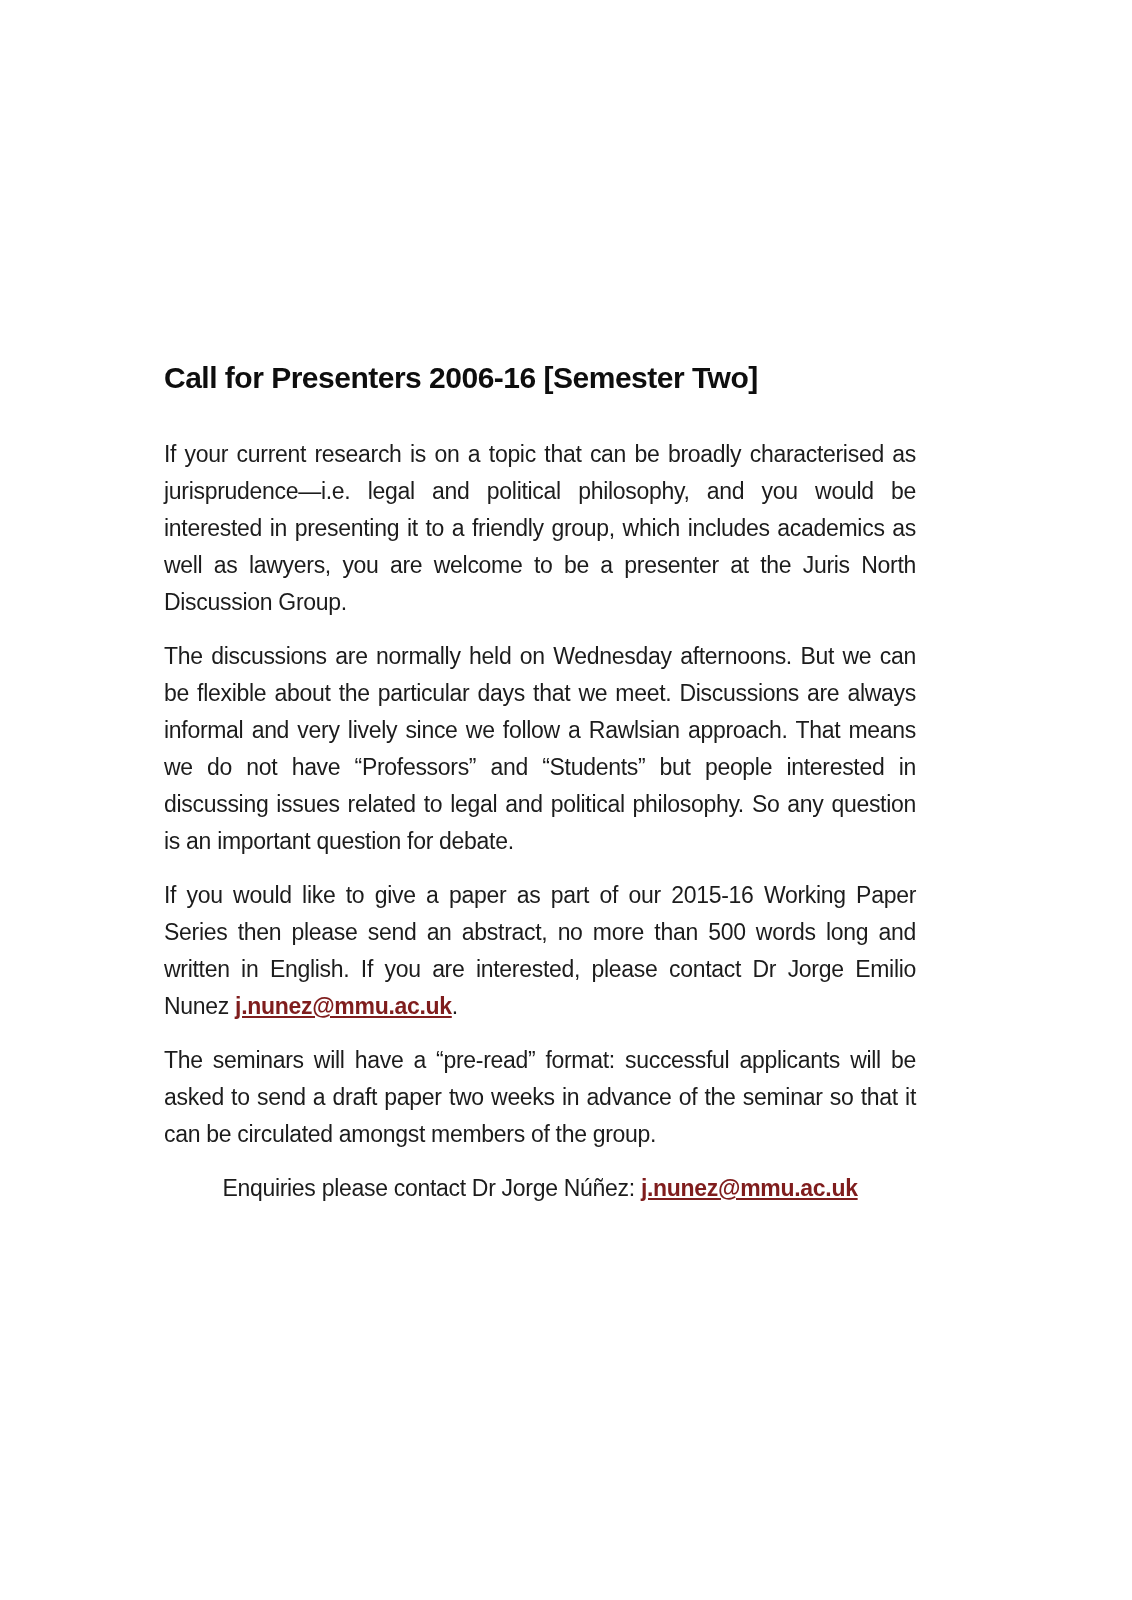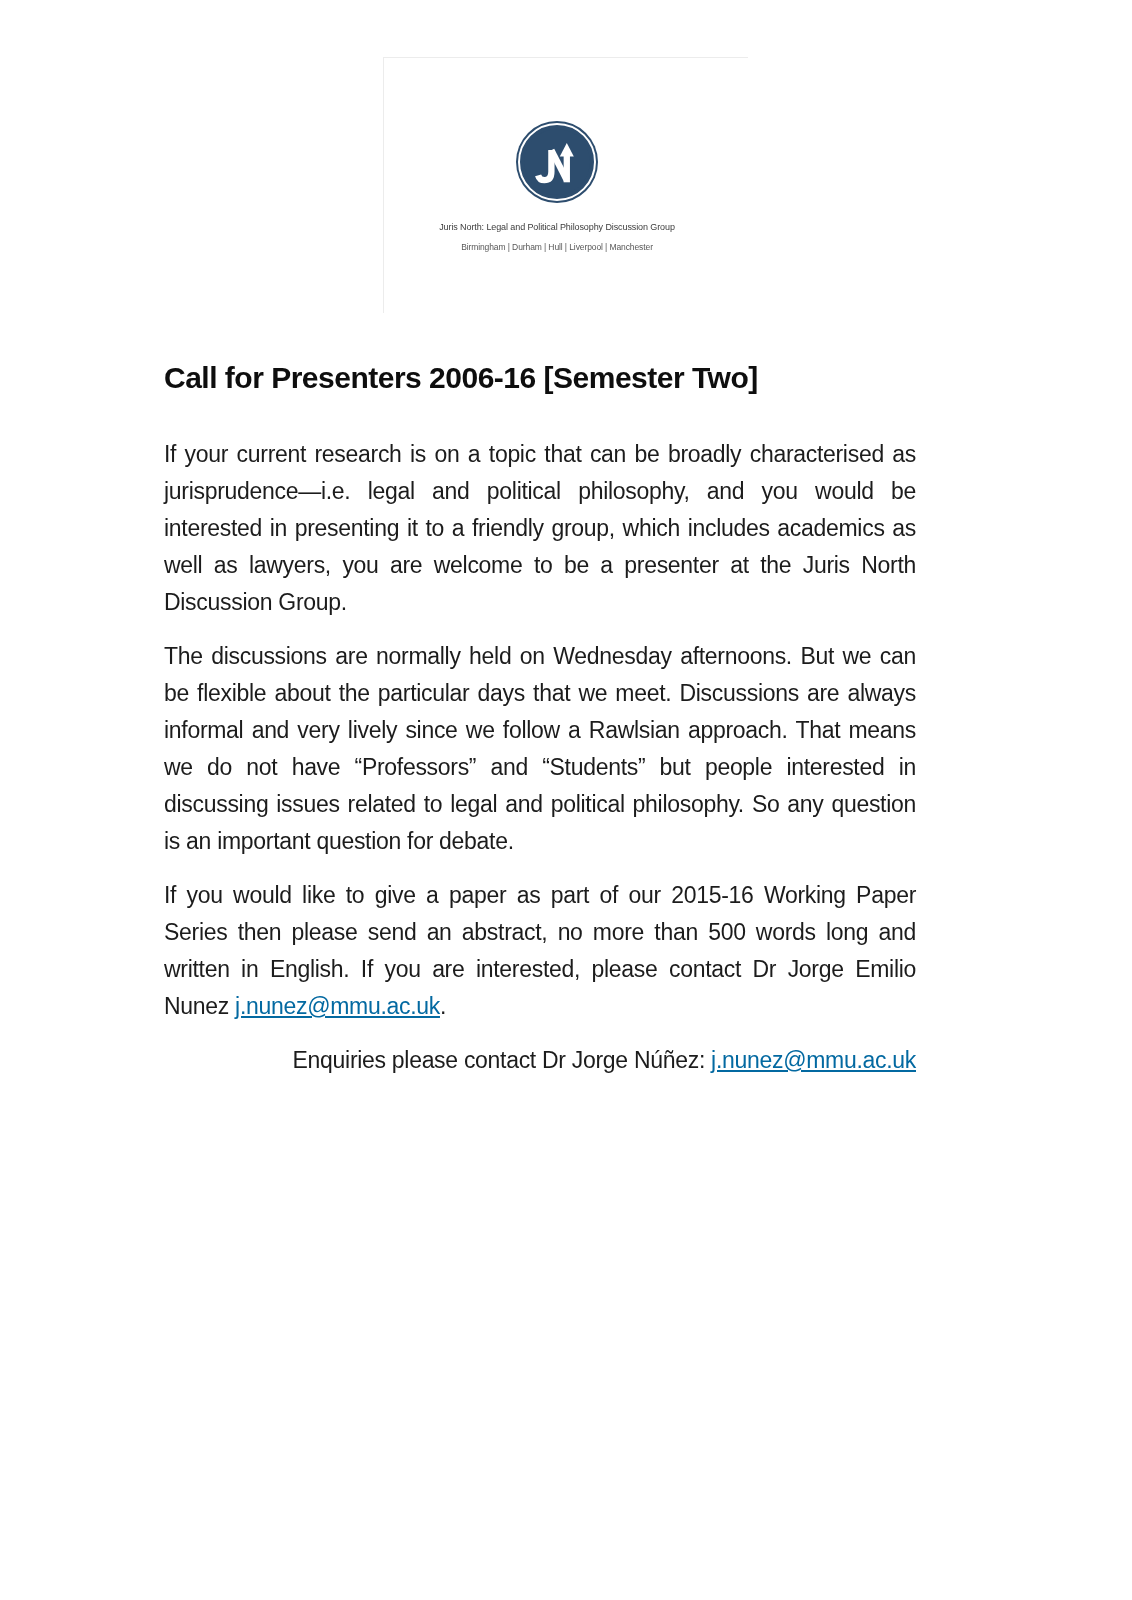--- a/index.html
+++ b/index.html
@@ -81,54 +81,43 @@
   .content p {
     margin: 0 0 17px 0;
     font-size: 23px;
     line-height: 37px;
     letter-spacing: -0.3px;
     color: #1c1c1c;
     text-align: justify;
   }
   .content p.last {
     margin-bottom: 0;
-    text-align: right;
+    text-align: center;
   }
   .email-link {
-    color: #0369a1;
+    color: #7f1d1d;
     text-decoration: underline;
     cursor: pointer;
+    font-weight: bold;
   }
 </style>
 </head>
 <body>
 
 <div class="page">
 
-  <div class="logo-frame">
-    <div class="logo-circle">
-      <svg viewBox="0 0 100 100" aria-hidden="true">
-        <circle cx="50" cy="50" r="47" fill="#2d4d6e"></circle>
-        <path d="M42 33 L42 64 Q42 76 32 76 Q25 76 23 69" stroke="#ffffff" stroke-width="9" fill="none"></path>
-        <path d="M42 33 L64 76" stroke="#ffffff" stroke-width="9" fill="none"></path>
-        <path d="M64 79 L64 38" stroke="#ffffff" stroke-width="9" fill="none"></path>
-        <polygon points="54,42 74,42 64,23" fill="#ffffff"></polygon>
-      </svg>
-    </div>
-    <div class="logo-title">Juris North: Legal and Political Philosophy Discussion Group</div>
-    <div class="logo-cities">Birmingham | Durham | Hull | Liverpool | Manchester</div>
-  </div>
 
   <div class="content">
     <h1 class="doc-title">Call for Presenters 2006-16 [Semester Two]</h1>
 
     <p><span>If your current research is on a topic that can be broadly characterised as jurisprudence—i.e. legal and political philosophy, and you would be interested in presenting it to a friendly group, which includes academics as well as lawyers, you are welcome to be a presenter at the Juris North Discussion Group.</span></p>
 
     <p><span>The discussions are normally held on Wednesday afternoons. But we can be flexible about the particular days that we meet. Discussions are always informal and very lively since we follow a Rawlsian approach. That means we do not have “Professors” and “Students” but people interested in discussing issues related to legal and political philosophy. So any question is an important question for debate.</span></p>
 
     <p><span>If you would like to give a paper as part of our 2015-16 Working Paper Series then please send an abstract, no more than 500 words long and written in English. If you are interested, please contact Dr Jorge Emilio Nunez </span><a href="#" class="email-link">j.nunez@mmu.ac.uk</a><span>.</span></p>
 
+    <p><span>The seminars will have a “pre-read” format: successful applicants will be asked to send a draft paper two weeks in advance of the seminar so that it can be circulated amongst members of the group.</span></p>
 
 
     <p class="last"><span>Enquiries please contact Dr Jorge Núñez: </span><a href="#" class="email-link">j.nunez@mmu.ac.uk</a></p>
   </div>
 
 </div>
 
 </body></html>

